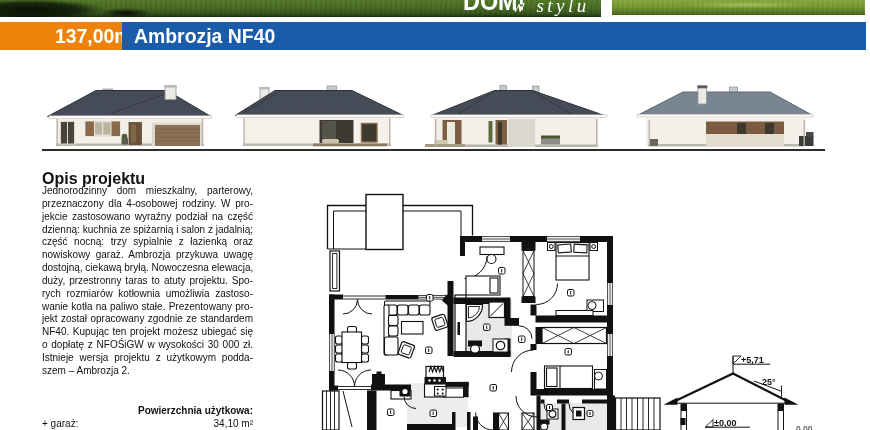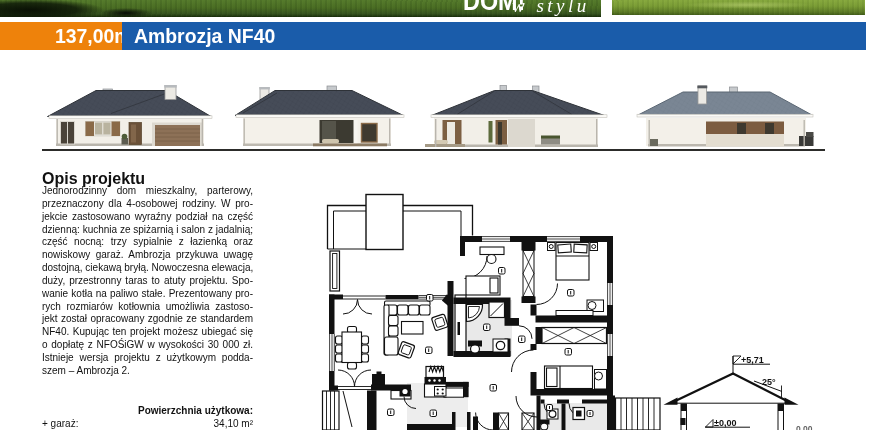--- a/index.html
+++ b/index.html
@@ -240,22 +240,22 @@
 
 <div class="abs" style="left:42px;top:185px;width:211px;font-size:10px;line-height:12.85px;color:#111;">
   <div class="jl">Jednorodzinny dom mieszkalny, parterowy,</div>
   <div class="jl">przeznaczony dla 4-osobowej rodziny. W pro-</div>
   <div class="jl">jekcie zastosowano wyraźny podział na część</div>
   <div class="jl">dzienną: kuchnia ze spiżarnią i salon z jadalnią;</div>
   <div class="jl">część nocną: trzy sypialnie z łazienką oraz</div>
   <div class="jl">nowiskowy garaż. Ambrozja przykuwa uwagę</div>
   <div class="jl">dostojną, ciekawą bryłą. Nowoczesna elewacja,</div>
   <div class="jl">duży, przestronny taras to atuty projektu. Spo-</div>
+  <div class="jl">rych rozmiarów kotłownia umożliwia zastoso-</div>
   <div class="jl">wanie kotła na paliwo stałe. Prezentowany pro-</div>
-  <div class="jl">rych rozmiarów kotłownia umożliwia zastoso-</div>
   <div class="jl">jekt został opracowany zgodnie ze standardem</div>
   <div class="jl">NF40. Kupując ten projekt możesz ubiegać się</div>
   <div class="jl">o dopłatę z NFOŚiGW w wysokości 30 000 zł.</div>
   <div class="jl">Istnieje wersja projektu z użytkowym podda-</div>
   <div class="jl">szem – Ambrozja 2.</div>
 </div>
 
 <div class="abs" style="left:42px;top:405px;width:211px;font-size:10px;color:#111;text-align:right;">
   <span style="font-weight:bold;">Powierzchnia użytkowa:</span>
   <span style="position:absolute;right:0;font-weight:bold;margin-top:28px;">137,00 m²</span>

